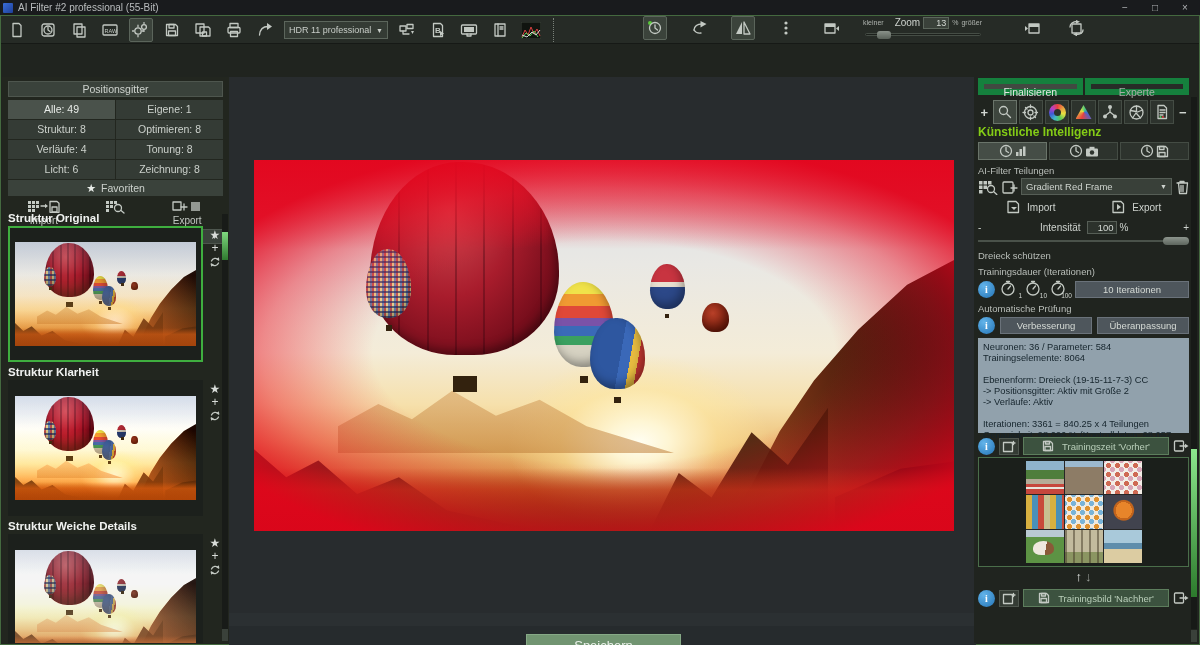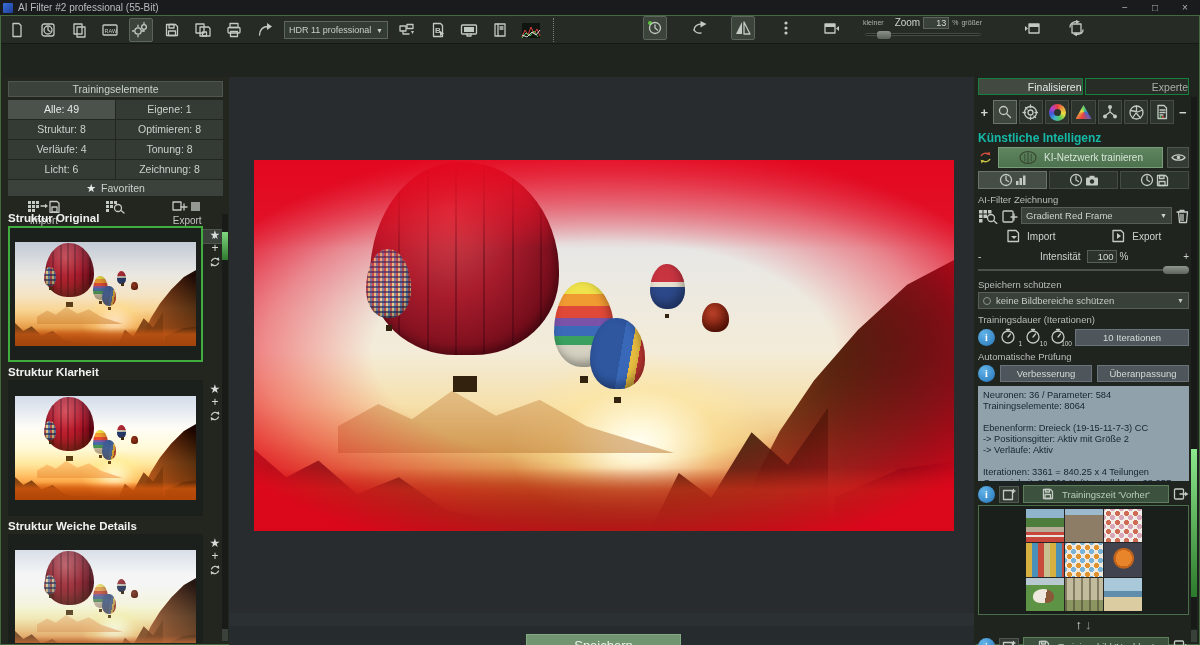--- a/index.html
+++ b/index.html
@@ -123,31 +123,31 @@
   .canvas .band2 { position:absolute; left:0; right:0; top:549px; height:35px; background:#262b2d; }
   .savebtn { position:absolute; left:297px; top:557px; width:155px; height:24px; background:#719471; border:1px solid #86a986; color:#eaf1ea; font-size:13px; text-align:center; line-height:22px; }
 
   .thumbscene { width:181px; height:104px; }
   .kl { filter:brightness(1.06) contrast(1.06); }
   .wd { filter:brightness(1.14) saturate(.72) contrast(.92); }
 
   
   .rp-in { position:absolute; left:4px; right:9px; top:0; bottom:0; }
   .tabs { display:flex; gap:2px; margin-top:1px; }
-  .tab { flex:1; height:17px; text-align:right; font-size:10.5px; line-height:16px; background:#272c27; color:#a8ada8; border:1px solid #15803d; }
+  .tab { flex:1; height:17px; text-align:center; font-size:10.5px; line-height:16px; background:#272c27; color:#a8ada8; border:6px solid #15803d; }
   .tab.active { background:#414941; color:#e2e6e2; }
   .iconrow { display:flex; align-items:center; gap:2px; margin-top:4px; height:26px; }
   .ibtn { width:25px; height:24px; display:flex; align-items:center; justify-content:center; background:#2d332d; border:1px solid #444c44; }
   .ibtn.hl { background:#3e463e; border-color:#6a746a; }
   .ibtn.bare { background:none; border:none; width:13px; }
   .pm { color:#d2d7d2; font-size:13px; font-weight:bold; }
   .colorwheel { width:17px; height:17px; border-radius:50%; background:conic-gradient(#e84040,#e8a040,#e8e040,#58c858,#40b8c8,#4058d8,#b840c8,#e84040); position:relative; }
   .colorwheel i { position:absolute; left:5px; top:5px; width:7px; height:7px; border-radius:50%; background:#2d332d; }
   .prism { width:16px; height:14px; background:conic-gradient(from 200deg,#e84040,#e8e040,#40c880,#4068d8,#e84040); clip-path:polygon(50% 0,100% 100%,0 100%); }
-  .rp-h { font-size:12px; font-weight:bold; color:#14b8a6; margin-top:6px; height:14px; }
+  .rp-h { font-size:12px; font-weight:bold; color:#84cc16; height:14px; }
   .trainrow { display:flex; align-items:center; gap:4px; margin-top:2px; }
   .greenbtn { flex:1; height:21px; background:linear-gradient(180deg,#5e855f,#4d724e); border:1px solid #7b9c7b; color:#d6e4d6; font-size:10px; display:flex; align-items:center; justify-content:center; gap:6px; }
   .eyebtn { width:22px; height:21px; background:#343b34; border:1px solid #4e564e; display:flex; align-items:center; justify-content:center; }
   .clockrow { display:flex; gap:2px; margin-top:3px; }
   .cbtn { flex:1; height:18px; background:#2d332d; border:1px solid #444c44; display:flex; align-items:center; justify-content:center; gap:2px; }
   .cbtn.active { background:#454d46; border-color:#6a746a; }
   .rp-lab { font-size:9.5px; color:#b9beb9; margin-top:5px; height:11px; }
   .dbrow { display:flex; align-items:center; gap:3px; margin-top:2px; }
   .field { flex:1; height:17px; background:#394039; border:1px solid #565e56; display:flex; align-items:center; justify-content:space-between; padding:0 4px; color:#ced3ce; font-size:9.5px; }
   .field .car { font-size:7px; color:#ced3ce; }
@@ -374,21 +374,21 @@
               <path class="s" d="M2 7C2 3.5 5 1.5 9 1.5"></path>
               <path class="f" d="M8 0l4 1.8L8 3.8z"></path>
               <path class="s" d="M15 10c0 3.5-3 4.5-7 4.5"></path>
               <path class="f" d="M9 12.5L5 14.3l4 2z"></path>
             </svg>
           </div>
       </div>
     </div>
 
     <div class="leftpanel">
-      <div class="lp-head">Trainingselemente</div>
+      <div class="lp-head">Positionsgitter</div>
       <div class="cats">
         <div class="cat active">Alle: 49</div>
         <div class="cat">Eigene: 1</div>
         <div class="cat">Struktur: 8</div>
         <div class="cat">Optimieren: 8</div>
         <div class="cat">Verläufe: 4</div>
         <div class="cat">Tonung: 8</div>
         <div class="cat">Licht: 6</div>
         <div class="cat">Zeichnung: 8</div>
       </div>
@@ -704,41 +704,20 @@
                 <circle cx="9" cy="13" r="1" fill="#d84040"></circle>
               </svg>
             </div>
           <div class="ibtn bare">
               <span class="pm">−</span>
             </div>
         </div>
 
         <div class="rp-h">Künstliche Intelligenz</div>
 
-        <div class="trainrow">
-          <svg class="ic" width="16" height="15">
-              <path d="M3 6A5 4.5 0 0 1 11 4.5" stroke="#d85040" fill="none" stroke-width="1.5"></path>
-              <path d="M11.5 1.5l.8 3.8-3.6-1z" fill="#d85040"></path>
-              <path d="M12 9a5 4.5 0 0 1-8 1.5" stroke="#c8c040" fill="none" stroke-width="1.5"></path>
-              <path d="M3.5 13.5l-.8-3.8 3.6 1z" fill="#c8c040"></path>
-            </svg>
-          <div class="greenbtn">
-            <svg class="ic" width="20" height="15">
-                <ellipse cx="10" cy="7.5" rx="8" ry="6" fill="none" stroke="#39482f" stroke-width="1.2"></ellipse>
-                <path d="M10 2v11M6 4c1.5 1 1.5 2.5 0 3.5 1.5 1 1.5 2.5 0 3.5M14 4c-1.5 1-1.5 2.5 0 3.5-1.5 1-1.5 2.5 0 3.5" stroke="#39482f" fill="none" stroke-width="1"></path>
-              </svg>
-            <span>KI-Netzwerk trainieren</span>
-          </div>
-          <div class="eyebtn">
-              <svg class="ic" width="15" height="11">
-                <path class="s" d="M1 5.5C3.5 2 11.5 2 14 5.5 11.5 9 3.5 9 1 5.5z"></path>
-                <circle class="f" cx="7.5" cy="5.5" r="1.8"></circle>
-              </svg>
-            </div>
-        </div>
 
         <div class="clockrow">
           <div class="cbtn active">
               <svg class="ic" width="14" height="14">
                 <circle class="s" cx="7" cy="7" r="5.5"></circle>
                 <path class="s" d="M7 3.5V7l2.5 1.5"></path>
               </svg>
               <svg class="ic" width="12" height="12">
                 <g class="f">
                   <rect x="1" y="7" width="2.5" height="4"></rect>
@@ -764,21 +743,21 @@
                 <path class="s" d="M7 3.5V7l2.5 1.5"></path>
               </svg>
               <svg class="ic" width="13" height="13">
                 <path class="s" d="M1.5 1.5h8l2 2v8h-10z"></path>
                 <rect class="s" x="3.5" y="1.5" width="4.5" height="3"></rect>
                 <rect class="s" x="3" y="7.5" width="6" height="4"></rect>
               </svg>
             </div>
         </div>
 
-        <div class="rp-lab">AI-Filter Zeichnung</div>
+        <div class="rp-lab">AI-Filter Teilungen</div>
         <div class="dbrow">
           <svg class="ic" width="20" height="16">
               <g class="f">
                 <rect x="1" y="2" width="3.5" height="3.5"></rect>
                 <rect x="5.5" y="2" width="3.5" height="3.5"></rect>
                 <rect x="10" y="2" width="3.5" height="3.5"></rect>
                 <rect x="1" y="6.5" width="3.5" height="3.5"></rect>
                 <rect x="5.5" y="6.5" width="3.5" height="3.5"></rect>
                 <rect x="1" y="11" width="3.5" height="3.5"></rect>
               </g>
@@ -822,26 +801,21 @@
           <span class="ilab">Intensität</span>
           <div class="valbox">100</div>
           <span class="unit">%</span>
           <span>+</span>
         </div>
         <div class="slider">
           <div class="trk"></div>
             <div class="th"></div>
         </div>
 
-        <div class="rp-lab">Speichern schützen</div>
-        <div class="ddfull">
-          <span class="circ"></span>
-          <span>keine Bildbereiche schützen</span>
-          <span class="car">▼</span>
-        </div>
+        <div class="rp-lab">Dreieck schützen</div>
 
         <div class="rp-lab">Trainingsdauer (Iterationen)</div>
         <div class="durrow">
           <div class="infodot">i</div>
           <div class="sw">
               <svg class="ic" width="17" height="17">
                 <circle class="s" cx="8" cy="9" r="6"></circle>
                 <path class="s" d="M8 3V1.5M6.5 1.5h3M8 9l2.5-3"></path>
               </svg>
               <span class="num">1</span>

